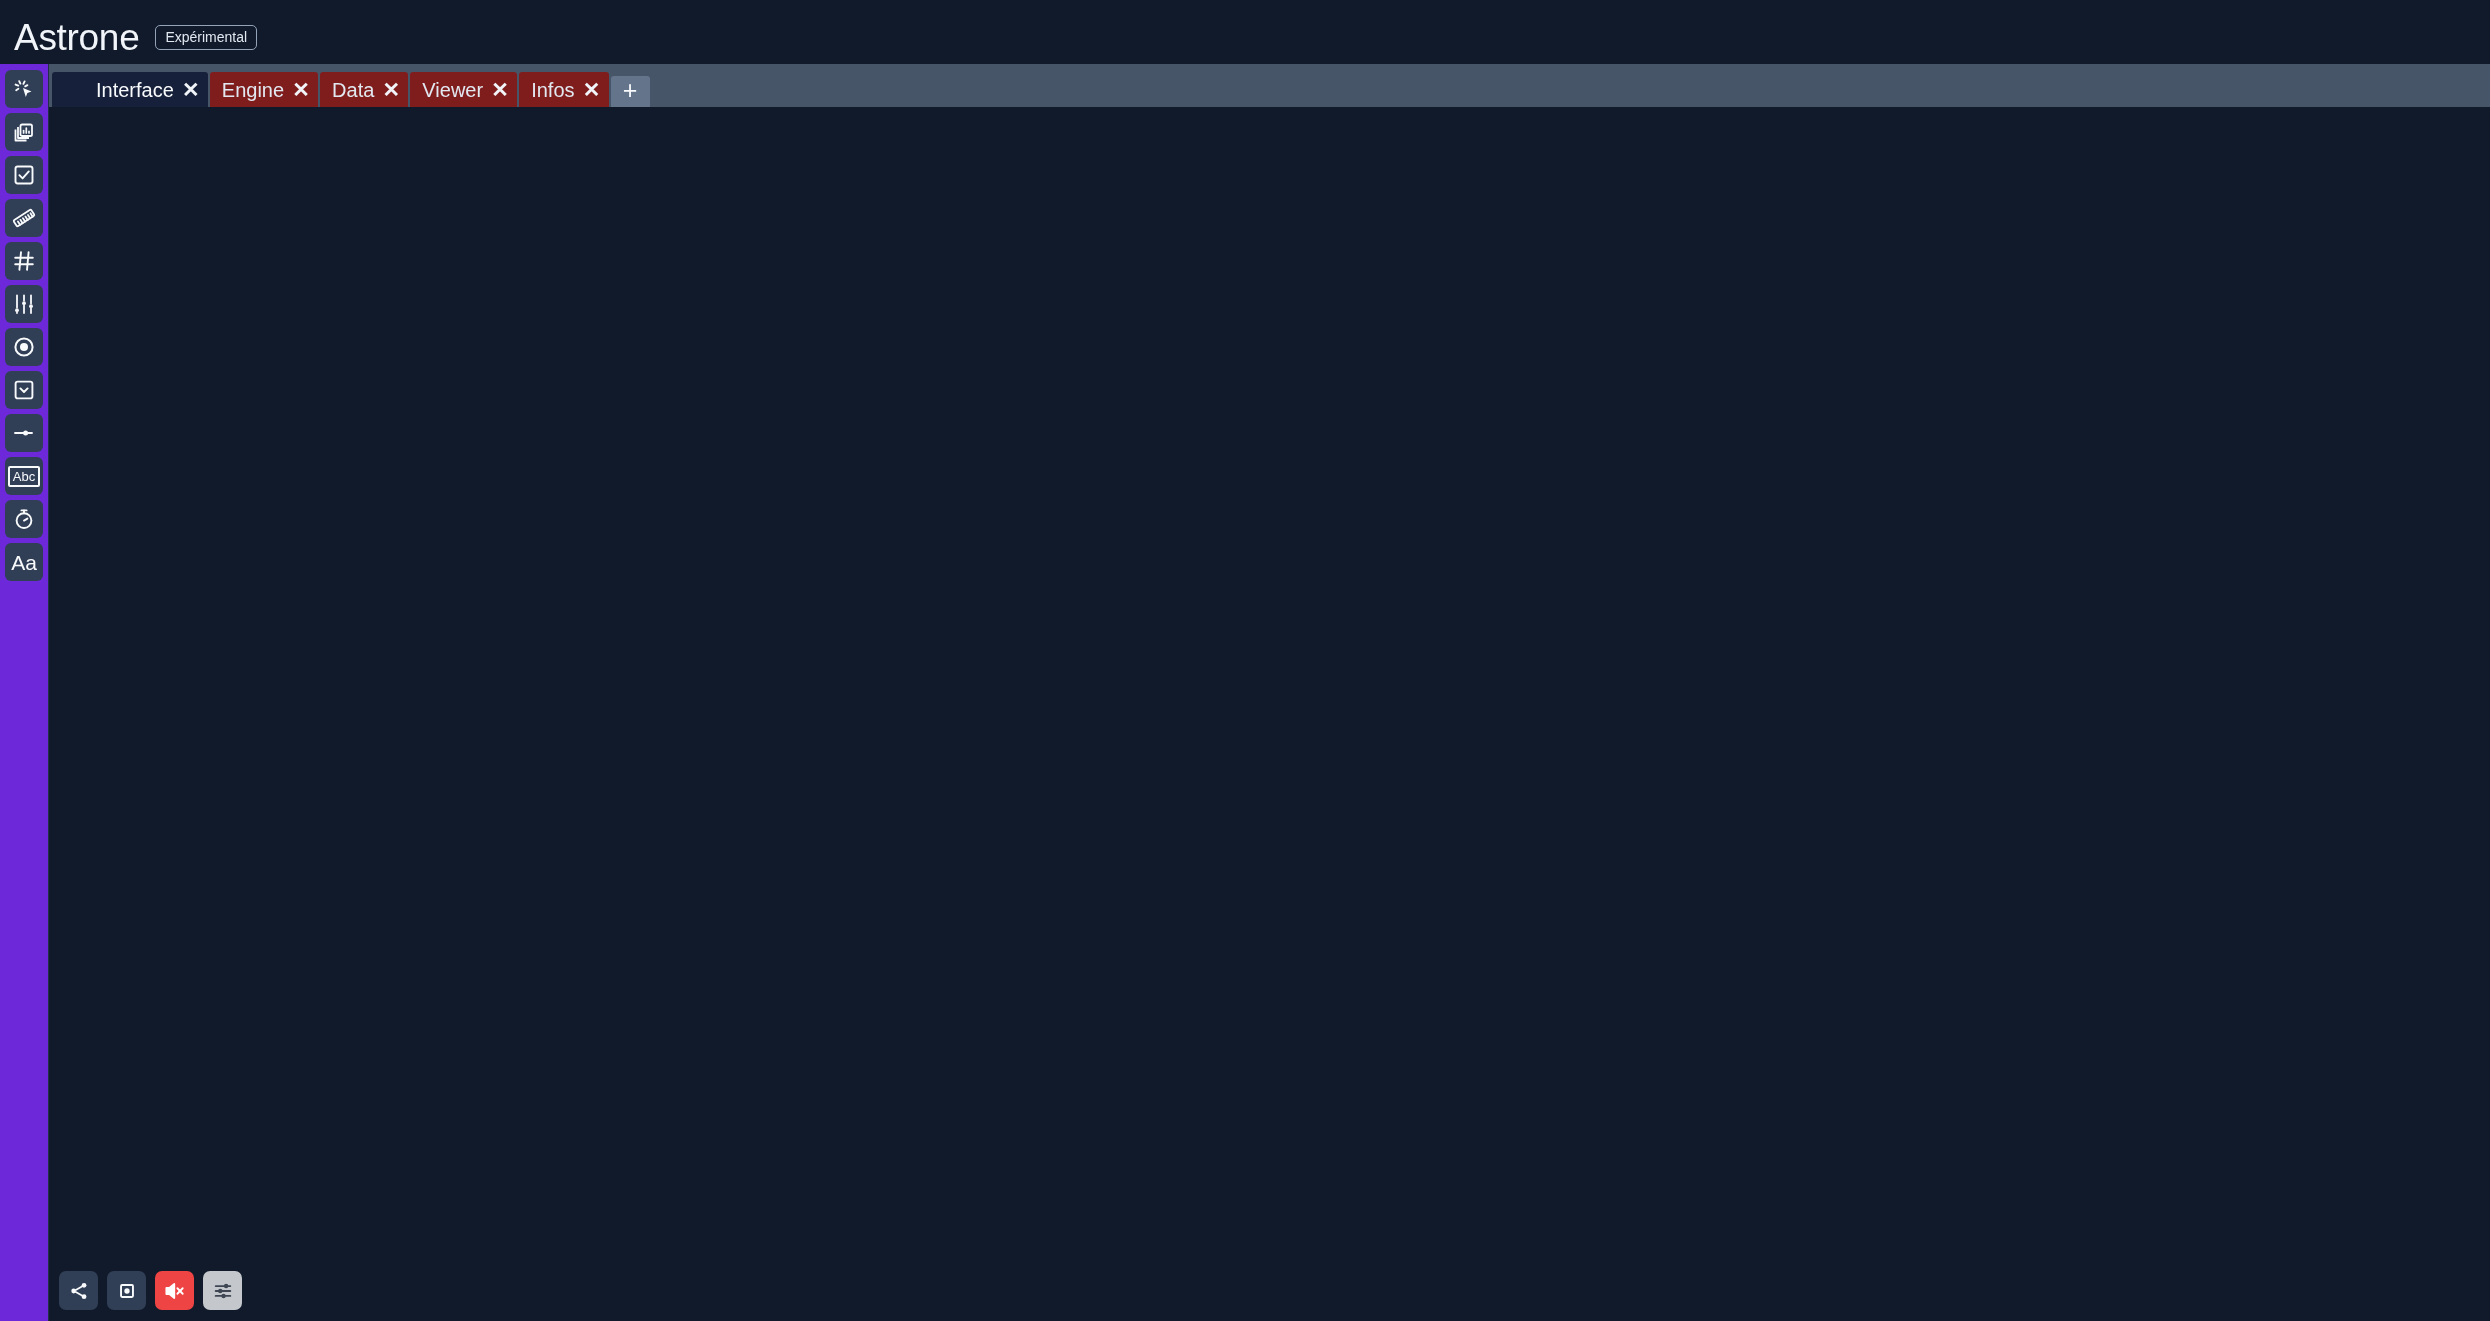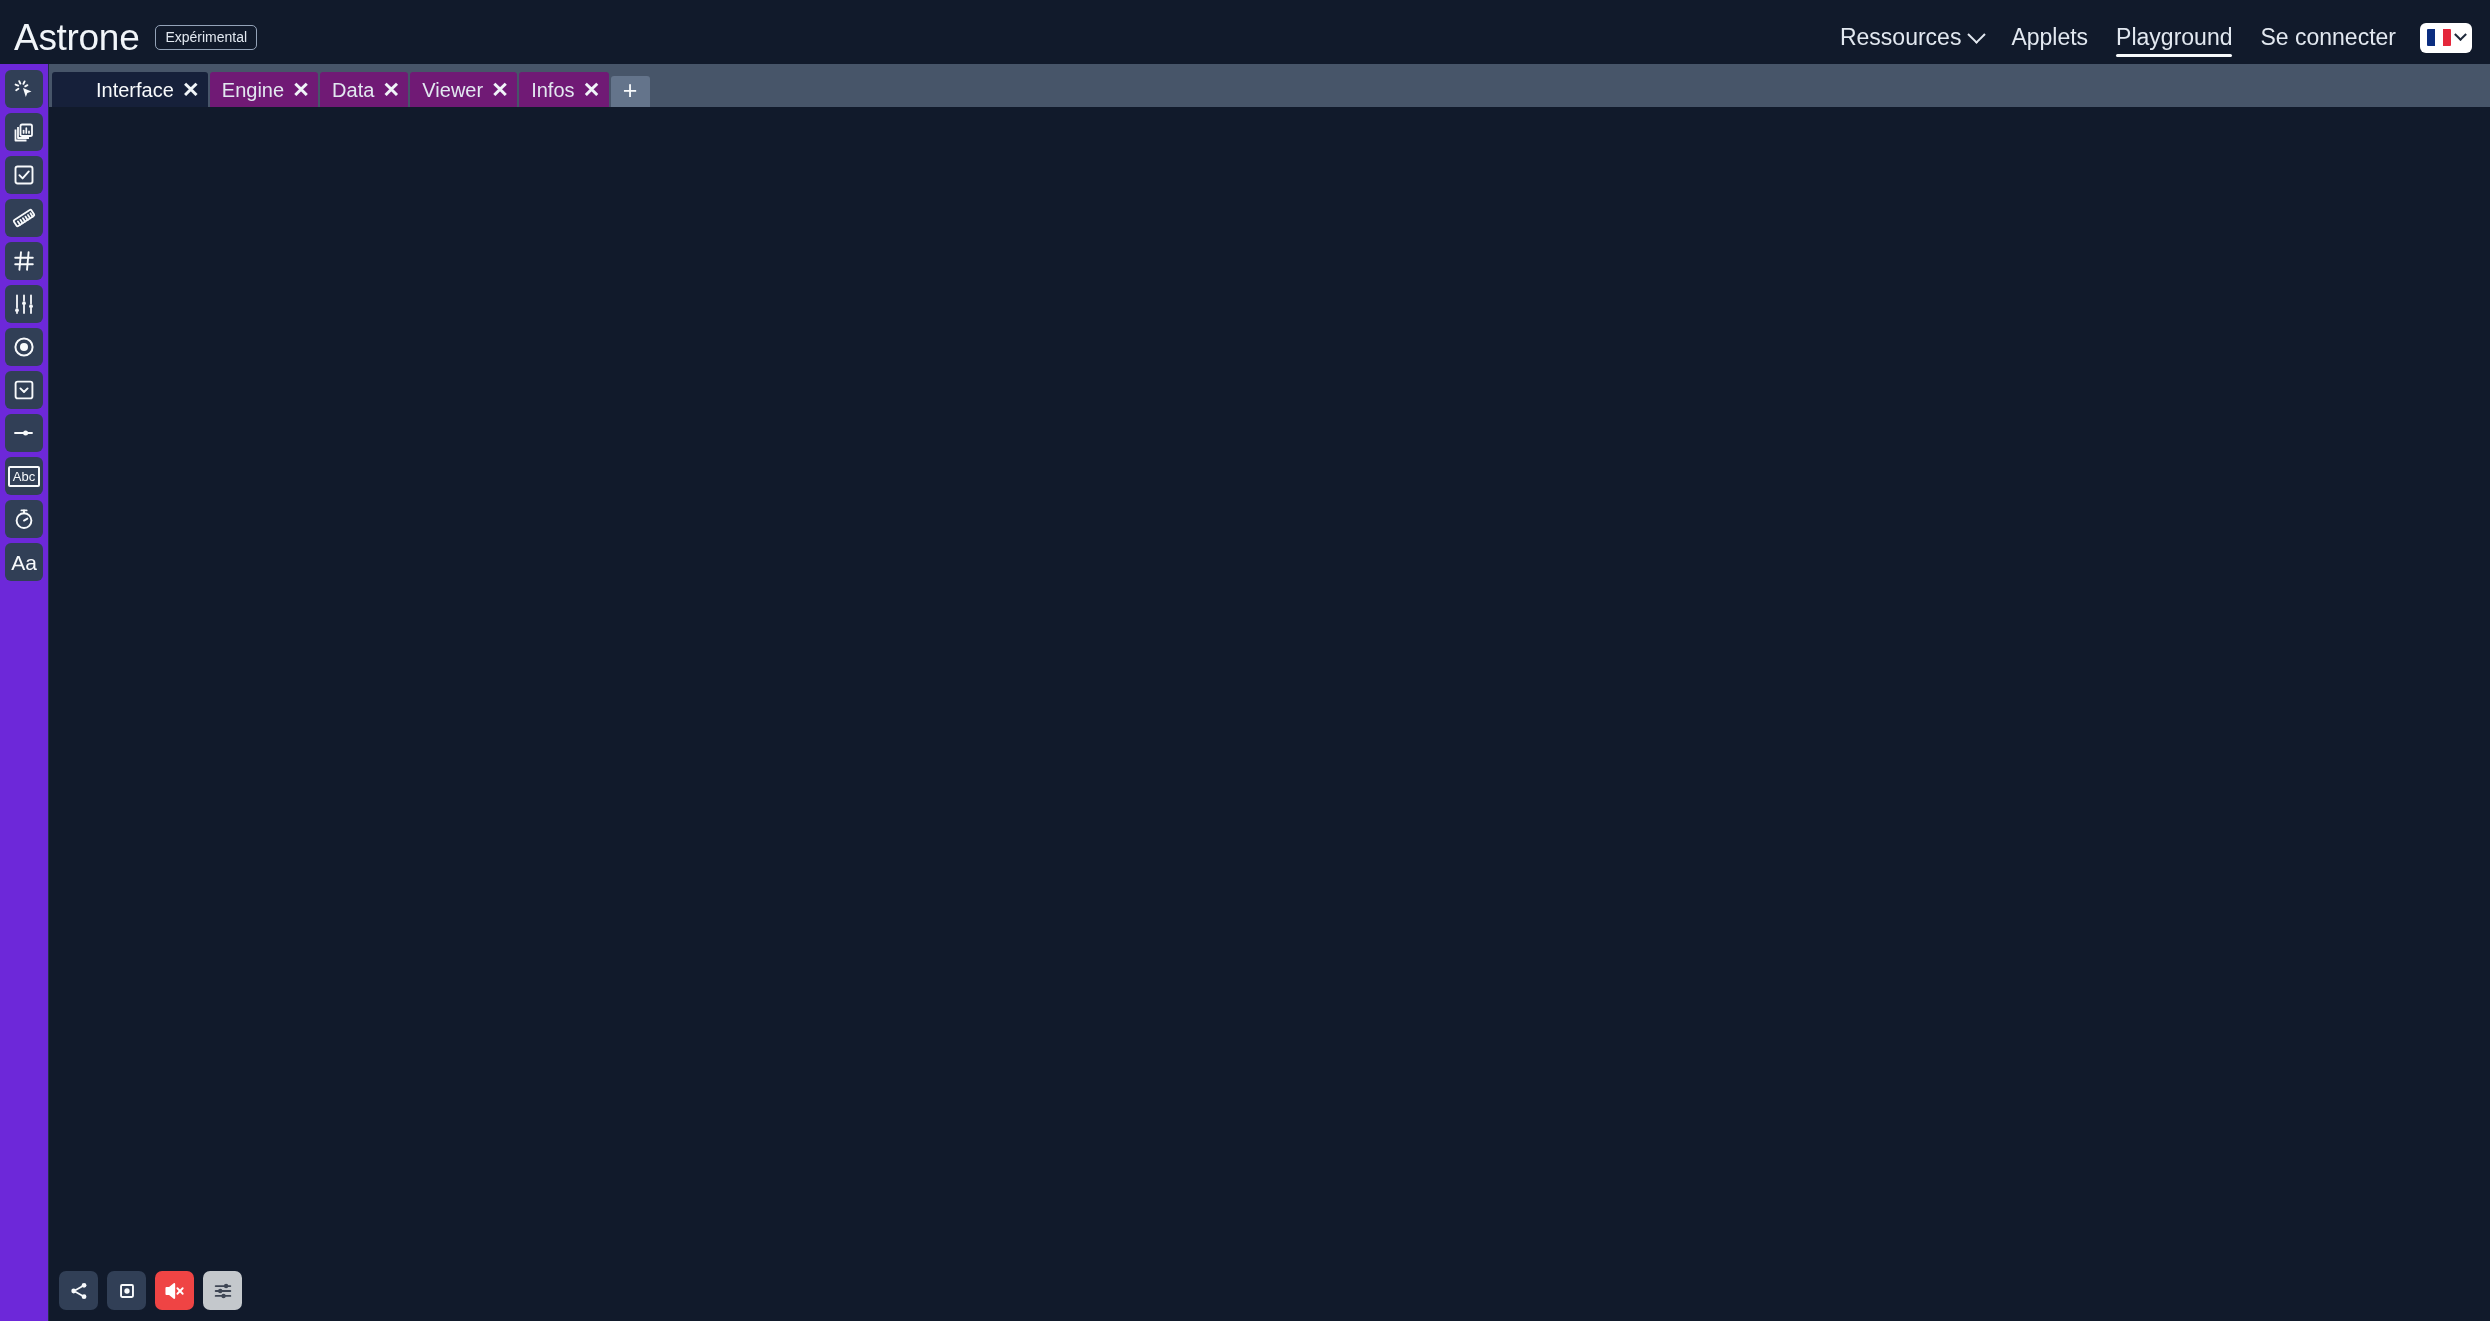--- a/index.html
+++ b/index.html
@@ -207,21 +207,21 @@
     background: #475569;
     display: flex;
     align-items: flex-end;
     padding-left: 3px;
   }
   .tab {
     height: 35px;
     display: flex;
     align-items: center;
     gap: 0;
-    background: #701a75;
+    background: #7f1d1d;
     color: #E2E8F0;
     font-size: 20px;
     padding: 0 0 0 12px;
     margin-right: 2px;
     border-radius: 3px 3px 0 0;
     cursor: pointer;
     white-space: nowrap;
   }
   .tab.active {
     background: #16203A;
@@ -291,44 +291,20 @@
 <div class="app">
 
   <div class="header">
 
     <div class="brand">
       <span class="brand-name">Astrone</span>
       <span class="brand-badge">Expérimental</span>
     </div>
 
 
-    <div class="nav">
-
-      <div class="nav-item">
-        <span>Ressources</span>
-        <span class="chev"></span>
-      </div>
-
-      <div class="nav-item">
-        <span>Applets</span>
-      </div>
-
-      <div class="nav-item active">
-        <span>Playground</span>
-      </div>
-
-      <div class="nav-item">
-        <span>Se connecter</span>
-      </div>
-
-      <button class="lang-btn">
-        <span class="flag"></span>
-        <span class="chev-dark"></span>
-      </button>
-    </div>
   </div>
 
   <div class="body">
 
     <div class="sidebar">
 
       <div class="tool">
         <svg width="24" height="24" viewBox="0 0 24 24" fill="none" stroke="#F8FAFC" stroke-width="1.9" stroke-linecap="round">
           <path d="M11 11 L19.5 14.6 L15.4 16 L13.8 20 Z" fill="#F8FAFC" stroke="none"></path>
           <path d="M7.2 4.2 L8.4 6.6"></path>

